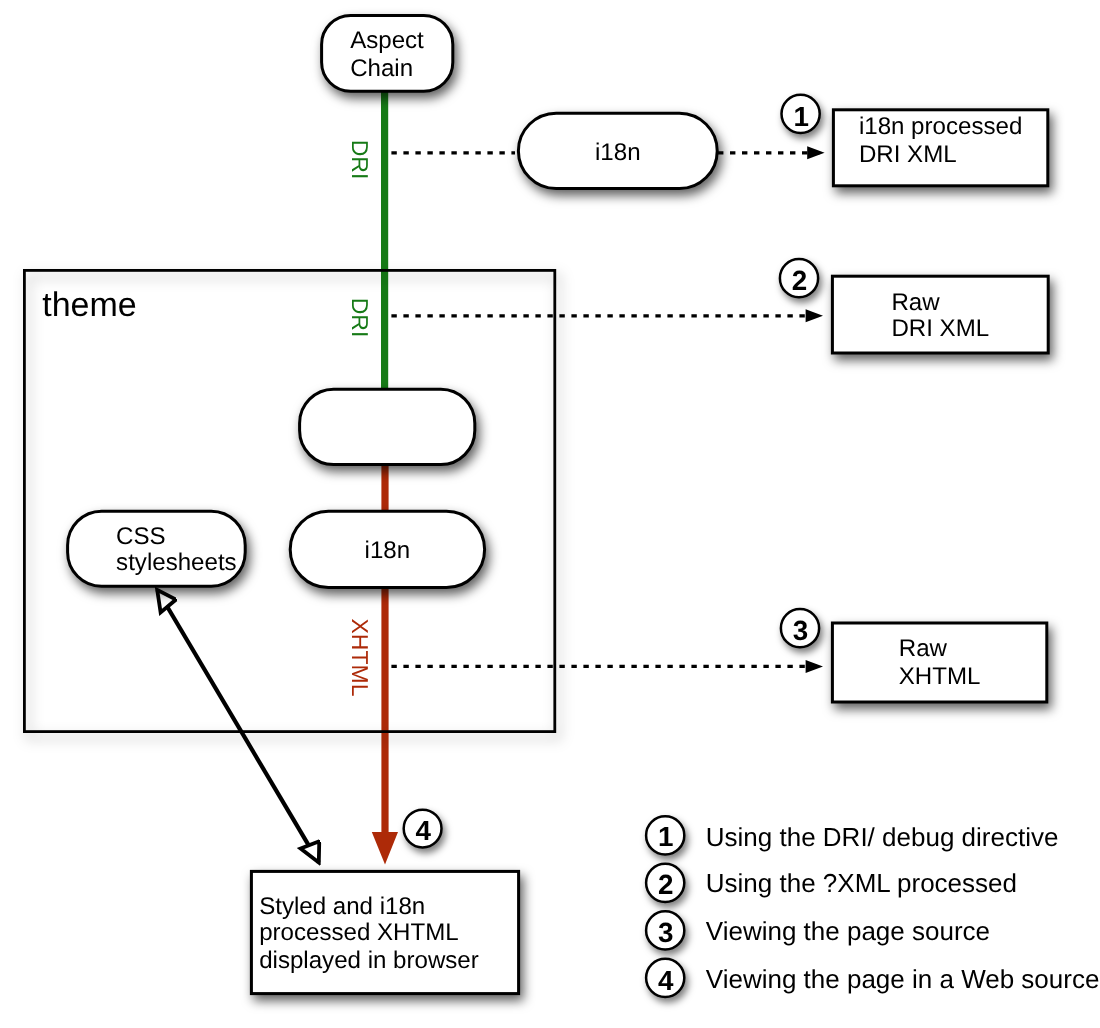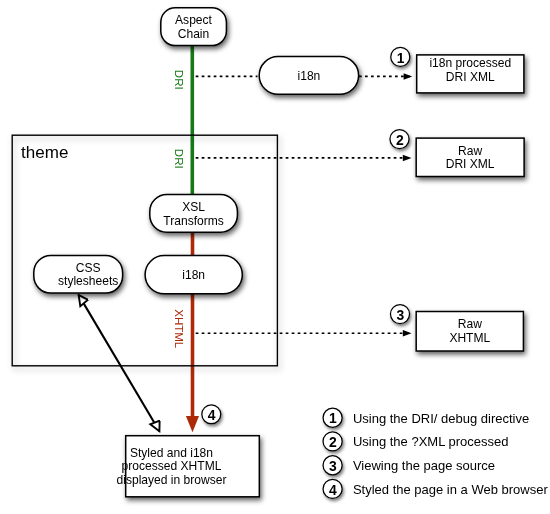--- a/index.html
+++ b/index.html
@@ -2,21 +2,21 @@
 <html><head>
 <meta charset="utf-8">
 <title>theme pipeline diagram</title>
 <style>
   html,body{margin:0;padding:0;background:#fff;}
   body{width:550px;height:514px;overflow:hidden;
        font-family:"Liberation Sans",sans-serif;-webkit-font-smoothing:antialiased;}
   #stage{position:relative;width:550px;height:514px;background:#fff;}
   #edges,#shapes{position:absolute;left:0;top:0;width:550px;height:514px;}
   .node{position:absolute;box-sizing:border-box;background:transparent;border:0;
-        display:flex;align-items:center;justify-content:center;text-align:center;padding-top:2.3px;
+        display:flex;align-items:center;justify-content:center;padding-top:2.3px;
         color:#000;font-size:12.05px;line-height:13.9px;white-space:pre;}
   .pill{border-radius:16px;}
   .rect{border-radius:0;}
   .theme-label{position:absolute;font-size:17px;color:#000;}
   .elabel{position:absolute;font-size:11.5px;font-weight:400;letter-spacing:0px;
           white-space:pre;transform-origin:50% 50%;transform:rotate(90deg);-webkit-font-smoothing:antialiased;
           text-align:center;line-height:11.5px;}
   .circnum{position:absolute;box-sizing:border-box;border-radius:50%;background:transparent;
            border:0;display:flex;align-items:center;justify-content:center;
            padding-top:1.6px;padding-left:0.6px;
@@ -91,44 +91,40 @@
 
   <div class="theme-label" style="left:21.1px;top:146.4px;line-height:13.5px;">theme</div>
 
   <div class="node pill" style="left:160px;top:7px;width:67px;height:39.3px;border-radius:14.5px;">
     <span>Aspect
 Chain</span>
   </div>
   <div class="node pill" style="left:258.5px;top:55.9px;width:100.8px;height:39.1px;border-radius:19.6px;">
     <span>i18n</span>
   </div>
-  <div class="node pill" style="left:149.1px;top:193.9px;width:89px;height:39.1px;border-radius:17.6px;">
-    <span>XSL
-Transforms</span>
-  </div>
   <div class="node pill" style="left:144.4px;top:254.9px;width:98.6px;height:39.6px;border-radius:19.8px;">
     <span>i18n</span>
   </div>
   <div class="node pill" style="left:33.1px;top:254.9px;width:90.2px;height:38.9px;border-radius:17.6px;padding-left:20px;">
     <span>CSS
 stylesheets</span>
   </div>
   <div class="node rect" style="left:416px;top:54.2px;width:108.6px;height:32px;">
     <span>i18n processed
 DRI XML</span>
   </div>
   <div class="node rect" style="left:415.5px;top:137.4px;width:109.3px;height:39.8px;">
     <span>Raw
 DRI XML</span>
   </div>
   <div class="node rect" style="left:415.5px;top:310.8px;width:108.6px;height:40.9px;">
     <span>Raw
 XHTML</span>
   </div>
-  <div class="node rect" style="left:110px;top:435px;width:123px;height:62.5px;">
+  <div class="node rect" style="left:123px;top:435px;width:123px;height:62.5px;">
     <span>Styled and i18n
 processed XHTML
 displayed in browser</span>
   </div>
 
   <div class="elabel" style="left:148.2px;top:73.9px;width:60px;height:11.5px;color:#167a16;">DRI</div>
   <div class="elabel" style="left:148.2px;top:152.5px;width:60px;height:11.5px;color:#167a16;">DRI</div>
   <div class="elabel" style="left:148.2px;top:322.7px;width:60px;height:11.5px;color:#ad2a08;">XHTML</div>
 
   <div class="circnum" style="left:390.3px;top:46.9px;width:20px;height:20px;">1</div>
@@ -137,15 +133,15 @@
   <div class="circnum" style="left:201.9px;top:404.9px;width:18.8px;height:18.8px;">4</div>
 
   <div id="legend">
       <div class="circnum" style="left: 322.6px; top: 407.7px; width: 20px; height: 20px;">1</div>
       <div class="legend-text" style="left: 352.9px; top: 410.7px;">Using the DRI/ debug directive</div>
       <div class="circnum" style="left: 322.6px; top: 431.43px; width: 20px; height: 20px;">2</div>
       <div class="legend-text" style="left: 352.9px; top: 434.43px;">Using the ?XML processed</div>
       <div class="circnum" style="left: 322.6px; top: 455.16px; width: 20px; height: 20px;">3</div>
       <div class="legend-text" style="left: 352.9px; top: 458.16px;">Viewing the page source</div>
       <div class="circnum" style="left: 322.6px; top: 478.89px; width: 20px; height: 20px;">4</div>
-      <div class="legend-text" style="left: 352.9px; top: 481.89px;">Styled the page in a Web browser</div>
+      <div class="legend-text" style="left: 352.9px; top: 481.89px;">Viewing the page in a Web source</div>
     </div>
 </div>
 
 </body></html>

